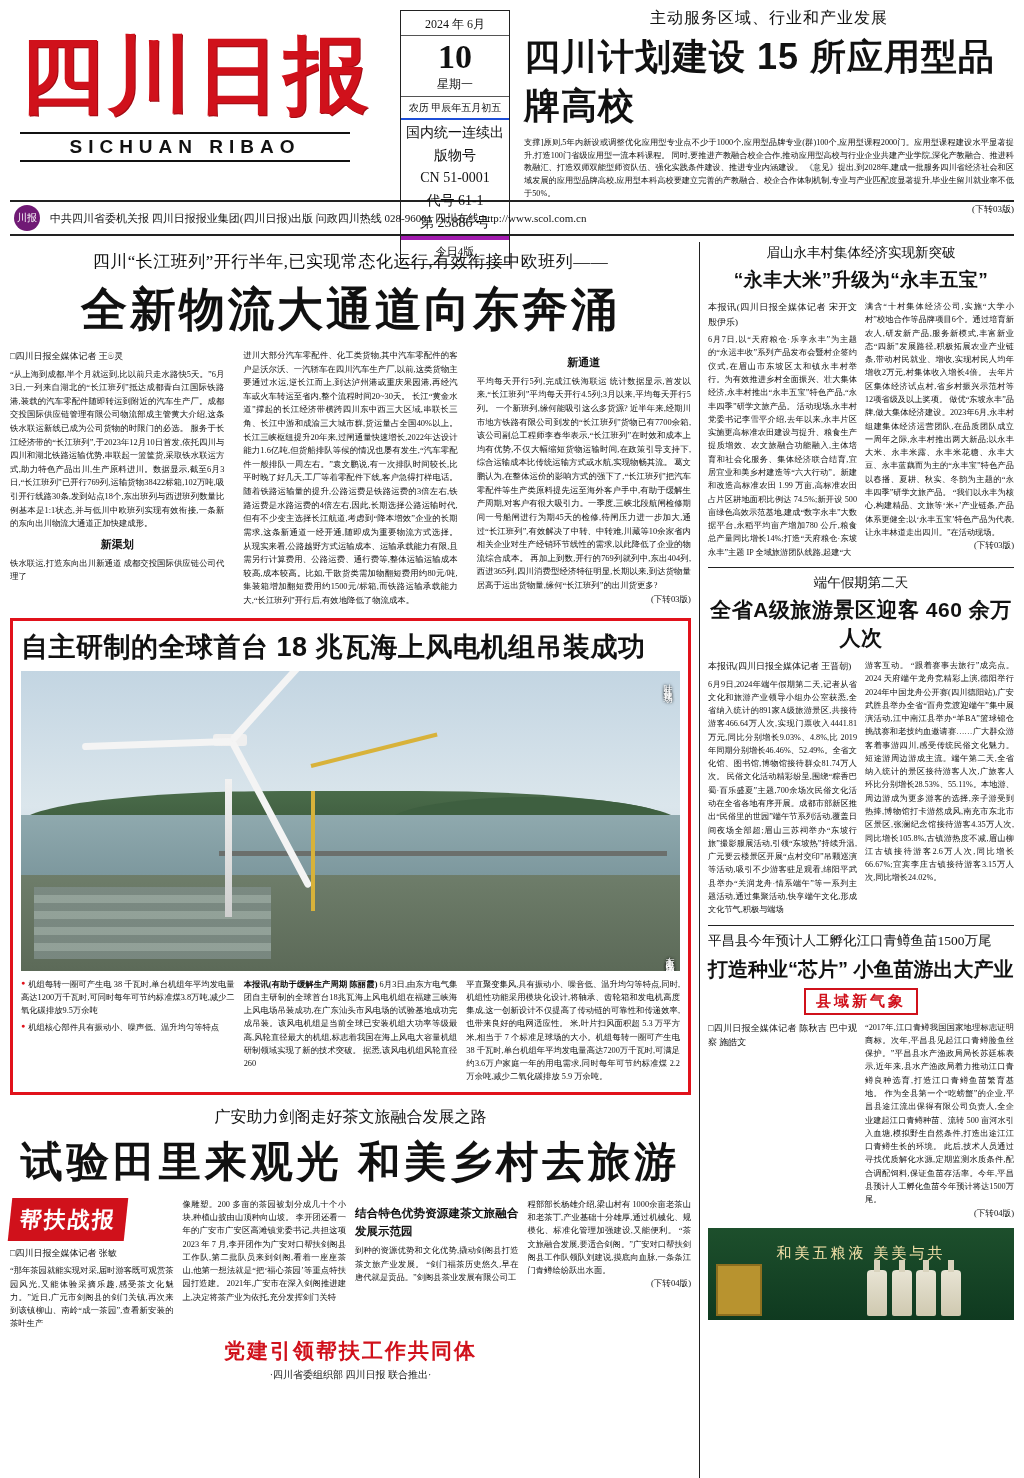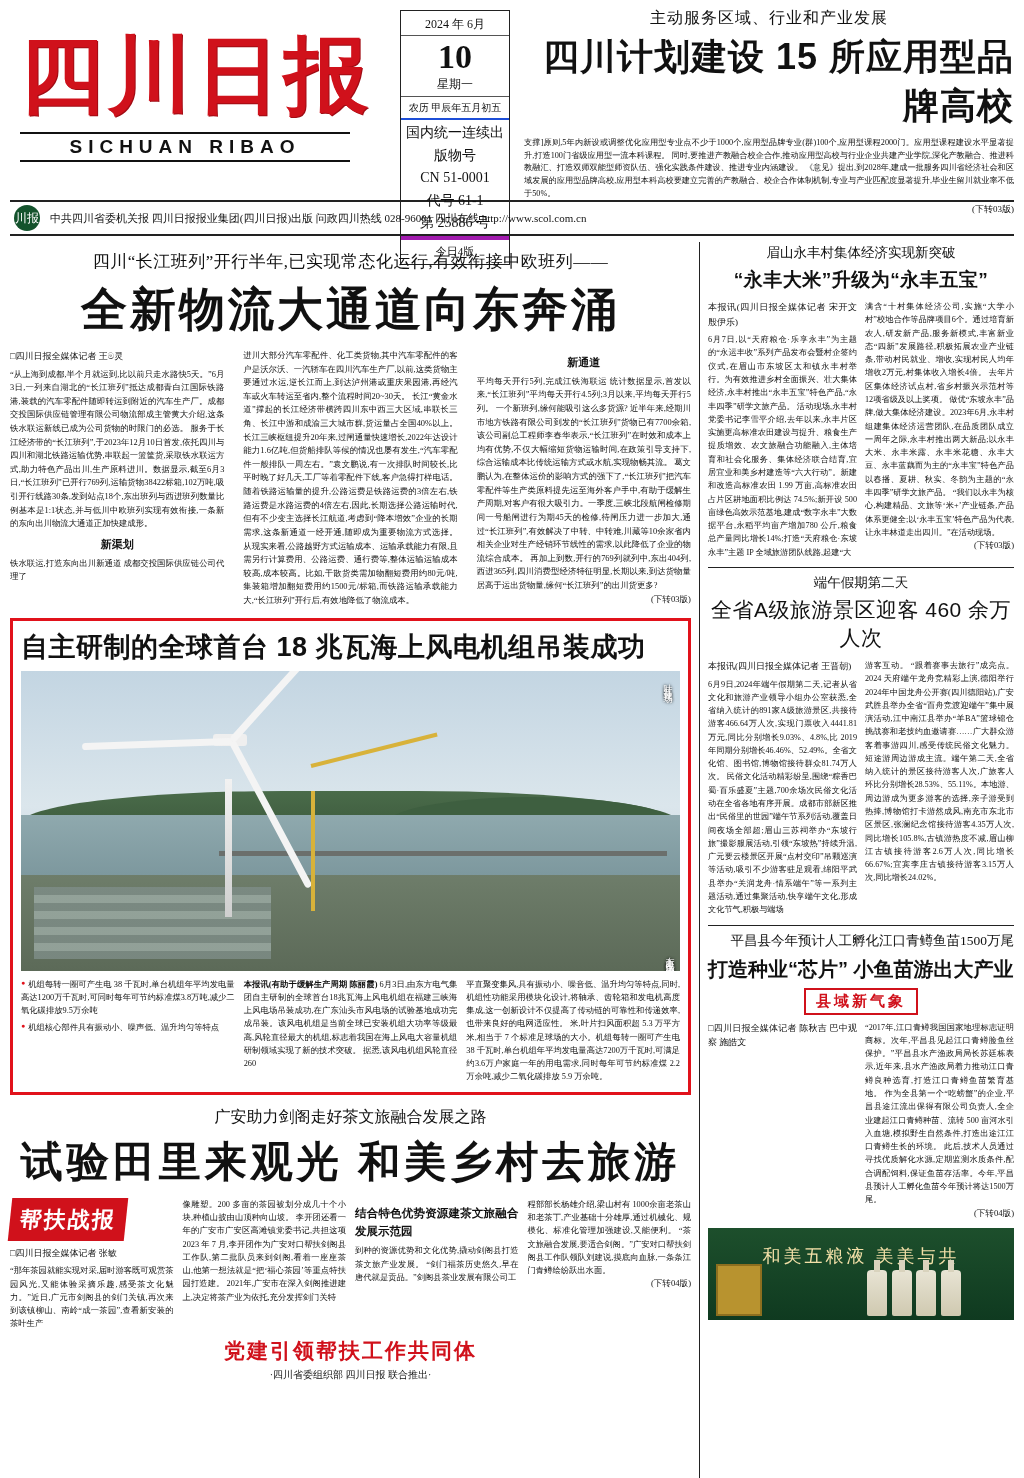--- a/index.html
+++ b/index.html
@@ -36,36 +36,36 @@
   .mh-datebox .d-ym { font-size:12px; padding:2px 0; border-bottom:1px solid #555; }
   .mh-datebox .d-day { font-size:34px; font-weight:bold; line-height:1.1; padding:2px 0 0; }
   .mh-datebox .d-week { font-size:12px; padding-bottom:3px; border-bottom:1px solid #555;}
   .mh-datebox .d-lunar { font-size:10px; padding:3px 2px; border-bottom:2px solid #1d4ed8; }
   .mh-datebox .d-meta { font-size:14px; padding:2px 2px; line-height:1.6; }
   .mh-datebox .d-today { font-size:11px; padding:3px 0 1px; border-top:4px solid #a21caf; }
 
   .mh-lead { flex:1; padding-left:14px; padding-top:2px; }
   .mh-kicker { font-size:16px; text-align:center; letter-spacing:1px; color:#111; }
   .mh-head {
-    font-size:36px; font-weight:bold; text-align:right; letter-spacing:1px;
+    font-size:36px; font-weight:bold; text-align:left; letter-spacing:1px;
     margin-top:4px; margin-bottom:6px; font-family:"Liberation Sans", sans-serif;
   }
   .mh-cols { display:flex; gap:10px; font-size:8.2px; line-height:1.55; text-align:justify; }
   .mh-cols > div { flex:1; }
   .mh-jump { text-align:right; font-size:9px; margin-top:2px; }
 
   
   .mh-bar {
     display:flex; align-items:center; gap:10px;
     border-top:2px solid #222; border-bottom:2px solid #222;
     font-size:11px; padding:3px 4px; margin-top:4px;
   }
   .mh-bar .seal {
-    width:26px; height:26px; border-radius:50%; background:#14532d; color:#fff;
-    font-size:12px; display:flex; align-items:center; justify-content:center;
+    width:26px; height:26px; border-radius:50%; background:#701a75; color:#fff;
+    font-size:10px; display:flex; align-items:center; justify-content:center;
     font-family:"Liberation Sans", sans-serif;
   }
 
   
   .body-wrap { display:flex; margin-top:6px; height:1240px; }
   .left-col { width:690px; padding-right:8px; border-right:1px solid #222; }
   .right-col { width:314px; padding-left:8px; }
 
   .kicker2 { font-size:17px; text-align:center; margin-top:8px; letter-spacing:0.5px;}
   .main-head {
@@ -138,34 +138,34 @@
   }
   .bf-bottom-sub { text-align:center; font-size:10px; margin-top:3px; }
 
   
   .r-kicker { font-size:13.5px; text-align:center; margin-top:2px; }
   .r-head { font-size:19px; font-weight:bold; text-align:center; font-family:"Liberation Sans", sans-serif;
             letter-spacing:0.5px; margin:5px 0 7px; }
   .r-cols { display:flex; gap:8px; font-size:8.2px; line-height:1.62; text-align:justify; }
   .r-cols > div { flex:1; }
   .r-rule { border-top:1px solid #222; margin:8px 0 6px; }
-  .r-head2 { font-size:21px; font-weight:normal; text-align:center; font-family:"Liberation Sans", sans-serif;
+  .r-head2 { font-size:21px; font-weight:bold; text-align:center; font-family:"Liberation Sans", sans-serif;
              margin:4px 0 7px; letter-spacing:0.5px;}
   .col-badge {
     border:2px solid #d0111b; color:#d0111b; font-weight:bold; font-size:15px;
     display:inline-block; padding:2px 10px; font-family:"Liberation Sans", sans-serif; letter-spacing:3px;
   }
   .r-head3 { font-size:20px; font-weight:bold; font-family:"Liberation Sans", sans-serif; margin:6px 0 5px; }
   .ad {
     margin-top:8px; height:92px; position:relative; overflow:hidden;
     background:linear-gradient(#1d4f2c,#0f3a20);
   }
   .ad .ad-text {
     position:absolute; left:50%; top:16px; transform:translateX(-50%);
-    color:#f3e0a8; font-size:18px; letter-spacing:3px; white-space:nowrap;
+    color:#f3e0a8; font-size:15px; letter-spacing:3px; white-space:nowrap;
     font-family:"Liberation Sans", sans-serif;
   }
   .ad .bottle { position:absolute; bottom:4px; width:20px; height:46px; background:linear-gradient(#e8e4d4,#cfc9b0); border-radius:4px 4px 2px 2px; }
   .ad .bottle::before { content:""; position:absolute; top:-10px; left:7px; width:6px; height:12px; background:#d9d3bd;}
   .ad .b-a { left:52%; } .ad .b-b { left:60%; } .ad .b-c { left:68%; } .ad .b-d { left:76%; }
   .ad .box { position:absolute; bottom:4px; left:8px; width:46px; height:52px; background:#b8932f; border:2px solid #8d6f1f; }
 </style>
 </head>
 <body>
 
@@ -332,21 +332,21 @@
           <div>6月9日,2024年端午假期第二天,记者从省文化和旅游产业领导小组办公室获悉,全省纳入统计的891家A级旅游景区,共接待游客466.64万人次,实现门票收入4441.81万元,同比分别增长9.03%、4.8%,比 2019 年同期分别增长46.46%、52.49%。全省文化馆、图书馆,博物馆接待群众81.74万人次。
 民俗文化活动精彩纷呈,围绕“粽香巴蜀·百乐盛夏”主题,700余场次民俗文化活动在全省各地有序开展。成都市部新区推出“民俗里的世园”端午节系列活动,覆盖日间夜场全部超;眉山三苏祠举办“东坡行旅”撮影服展活动,引领“东坡热”持续升温,广元要云楼景区开展“点村交印”吊颗巡演等活动,吸引不少游客驻足观看,绵阳平武县举办“关润龙舟·情系端午”等一系列主题活动,通过集聚活动,快享端午文化,形成文化节气,积极与端场</div>
         </div>
         <div>游客互动。
 “跟着赛事去旅行”成亮点。2024 天府端午龙舟竞精彩上演,德阳举行2024年中国龙舟公开赛(四川德阳站),广安武胜县举办全省“百舟竞渡迎端午”集中展演活动,江中南江县举办“羊BA”篮球锦仓挑战赛和老技约血邀请赛……广大群众游客着事游四川,感受传统民俗文化魅力。
 短途游周边游成主流。端午第二天,全省纳入统计的景区接待游客人次,广旅客人环比分别增长28.53%、55.11%。本地游、周边游成为更多游客的选择,亲子游受到热捧,博物馆打卡游然成风,南充市东北市区景区,张澜纪念馆接待游客4.35万人次,同比增长105.8%,古镇游热度不减,眉山柳江古镇接待游客2.6万人次,同比增长66.67%;宜宾李庄古镇接待游客3.15万人次,同比增长24.02%。</div>
       </div>
 
       <div class="r-rule"></div>
 
-      <div class="r-kicker" style="text-align:right">平昌县今年预计人工孵化江口青鳟鱼苗1500万尾</div>
+      <div class="r-kicker" style="text-align:left">平昌县今年预计人工孵化江口青鳟鱼苗1500万尾</div>
       <div class="r-head3">打造种业“芯片” 小鱼苗游出大产业</div>
       <div style="text-align:center;margin:4px 0 6px">
         <span class="col-badge">县域新气象</span>
       </div>
       <div class="r-cols">
         <div>
           <div class="byline">□四川日报全媒体记者 陈秋吉
 巴中观察 施皓文</div>
         </div>
         <div>

